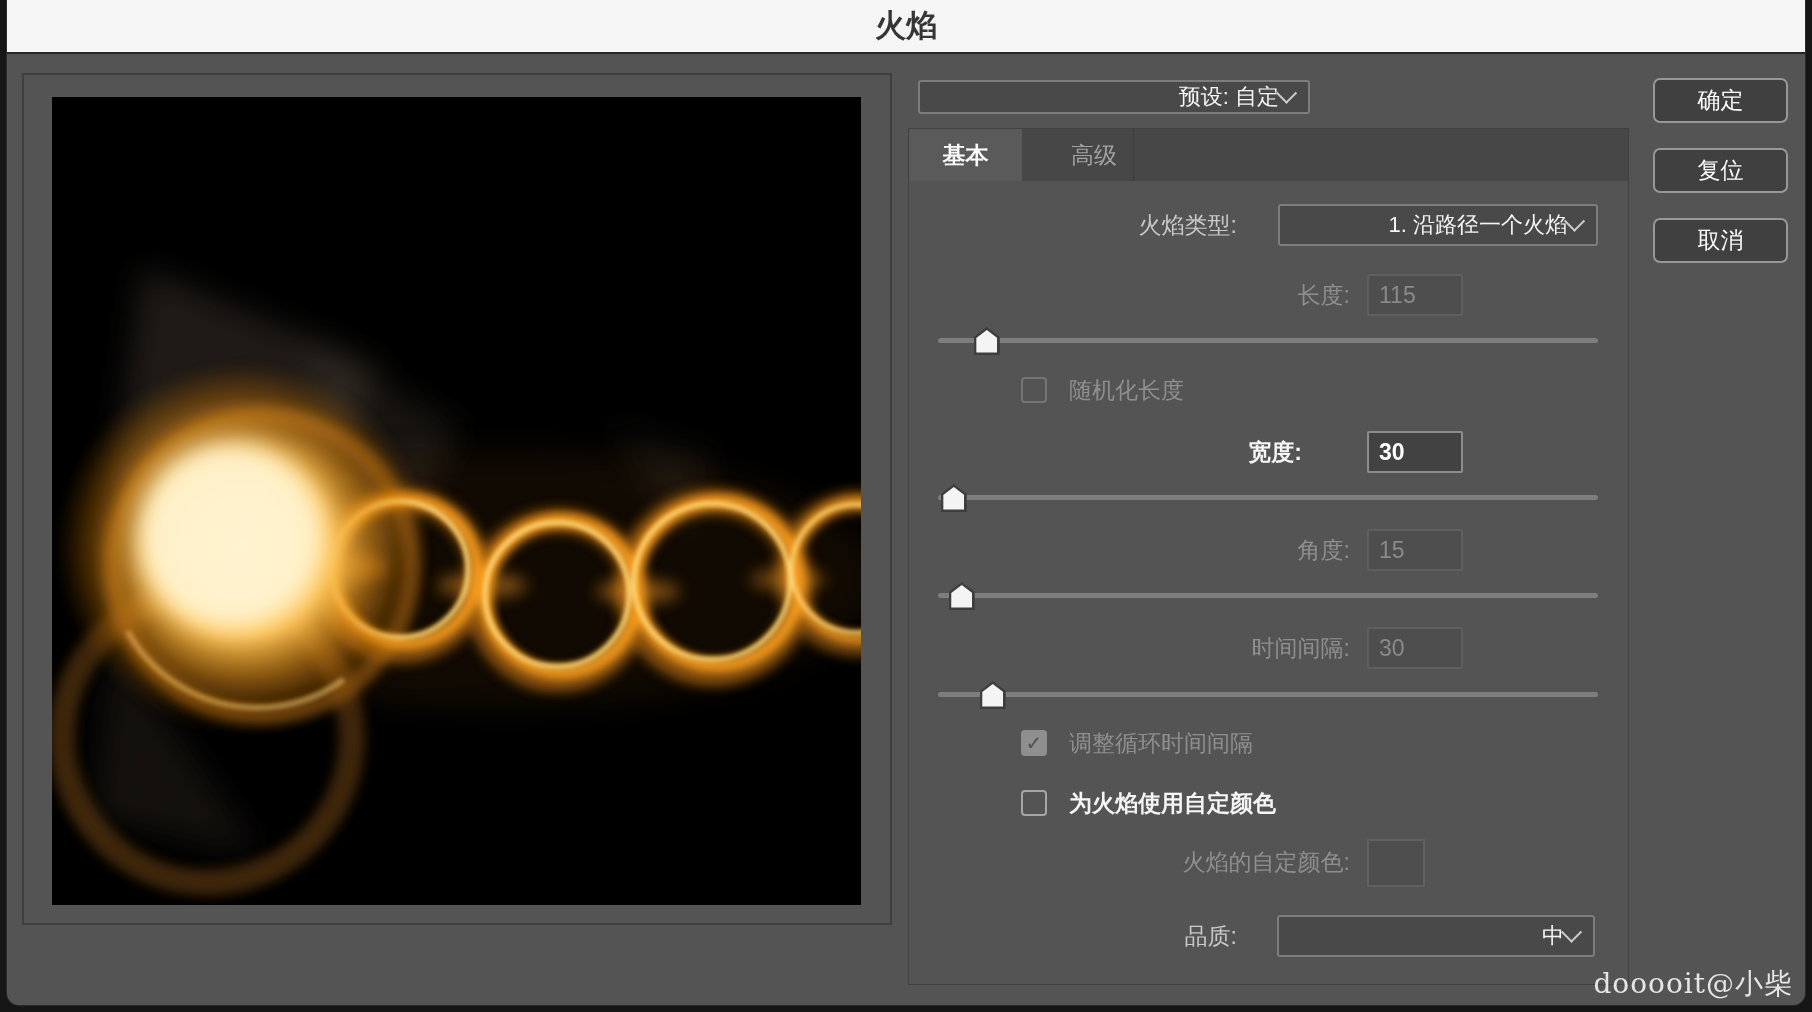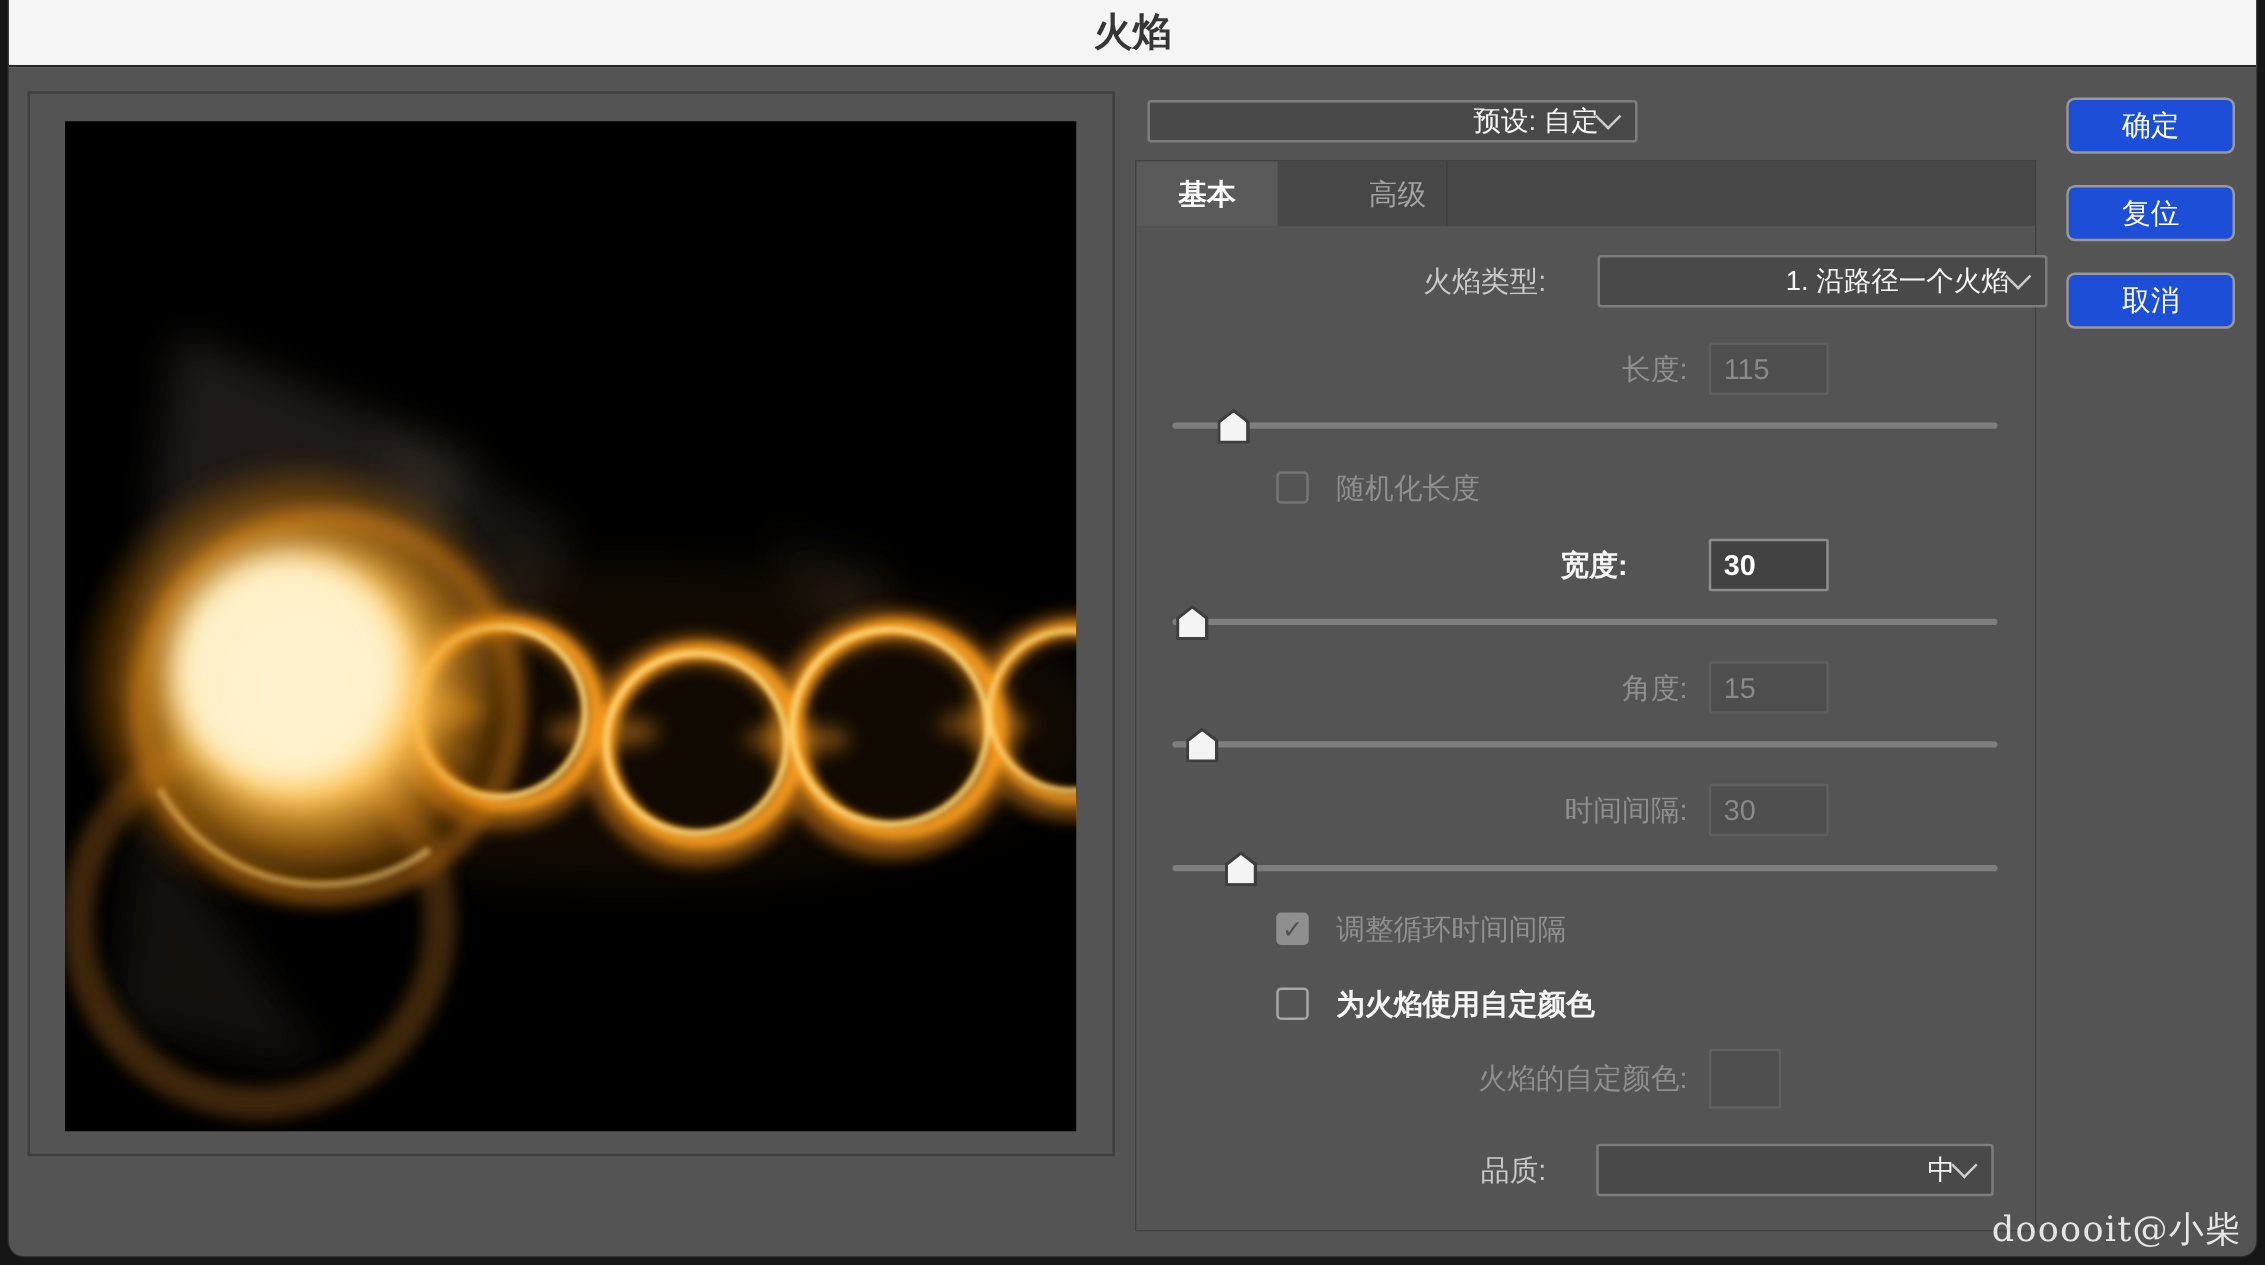--- a/index.html
+++ b/index.html
@@ -19,21 +19,21 @@
     justify-content:flex-end;padding:0 14px;cursor:default;}
   .chev{width:13px;height:13px;border-right:2.5px solid #cdcdcd;border-bottom:2.5px solid #cdcdcd;
     transform:rotate(45deg) translate(-3px,-3px);flex:0 0 auto;}
 
   .groupbox{position:absolute;left:901px;top:128px;width:721px;height:857px;
     border:1px solid #414141;box-sizing:border-box;}
   .tabstrip{position:absolute;left:902px;top:129px;width:719px;height:52px;background:#474747;}
   .tab{position:absolute;top:129px;height:52px;width:113px;display:flex;align-items:center;
     justify-content:center;font-size:23px;}
   .tab.active{background:#5a5a5a;color:#fafafa;font-weight:600;left:902px;}
-  .tab.inactive{color:#a2a2a2;left:1038px;border-right:1px solid #3c3c3c;box-sizing:border-box;padding-left:34px;}
+  .tab.inactive{color:#a2a2a2;left:1014px;border-right:1px solid #3c3c3c;box-sizing:border-box;padding-left:34px;}
 
   .lbl{position:absolute;font-size:23px;line-height:28px;color:#c9c9c9;text-align:right;}
   .lbl.dim{color:#8f8f8f;}
   .lbl.bright{color:#f5f5f5;font-weight:600;}
   .lbl.left{text-align:left;}
 
   .numbox{position:absolute;box-sizing:border-box;width:96px;height:42px;border-radius:2px;
     font-size:23px;padding:0 10px;outline:none;font-family:inherit;}
   .numbox.enabled{background:#424242;border:2px solid #8d8d8d;color:#ffffff;font-weight:600;}
   .numbox.disabled-box{background:#4e4e4e;border:2px solid #5f5f5f;color:#8a8a8a;font-weight:400;}
@@ -48,21 +48,21 @@
   .cb{position:absolute;width:26px;height:26px;border-radius:4px;box-sizing:border-box;}
   .cb.u-en{border:2px solid #a6a6a6;background:transparent;}
   .cb.u-dis{border:2px solid #757575;background:transparent;}
   .cb.c-dis{background:#8f8f8f;color:#515151;font-size:20px;font-weight:700;
     display:flex;align-items:center;justify-content:center;}
 
   .swatch{position:absolute;left:1360px;top:839px;width:58px;height:48px;box-sizing:border-box;
     border:2px solid #616161;background:#4e4e4e;}
 
   .btn{position:absolute;left:1646px;width:135px;height:45px;box-sizing:border-box;
-    background:#1d4ed8;border:2px solid #989898;border-radius:7px;color:#fbfbfb;
+    background:#404040;border:2px solid #989898;border-radius:7px;color:#fbfbfb;
     font-size:23px;display:flex;align-items:center;justify-content:center;cursor:default;}
 
   .watermark{position:absolute;right:12px;bottom:2px;font-family:"DejaVu Serif","Liberation Serif",serif;
     font-size:28px;color:#e5e5e5;letter-spacing:1px;}
 </style>
 </head>
 <body>
 
 <div class="window">
 
@@ -155,21 +155,21 @@
   <div class="tabstrip"></div>
   <div class="tab active">
     <span>基本</span>
   </div>
   <div class="tab inactive">
     <span>高级</span>
   </div>
   <div class="groupbox"></div>
 
   <div class="lbl" style="left:980px;top:211px;width:250px;">火焰类型:</div>
-  <div class="select" style="left:1271px;top:204px;width:360px;height:42px;">
+  <div class="select" style="left:1271px;top:204px;width:320px;height:42px;">
     <span>1. 沿路径一个火焰</span>
     <span class="chev"></span>
   </div>
 
   <div class="lbl dim" style="left:1140px;top:281px;width:203px;">长度:</div>
   <input class="numbox disabled-box" style="left: 1360px; top: 274px;" disabled="" value="115">
   <div class="slider" style="top:326px;">
     <div class="track"></div>
     <div class="thumb" style="left: 7.4%;"></div>
   </div>

